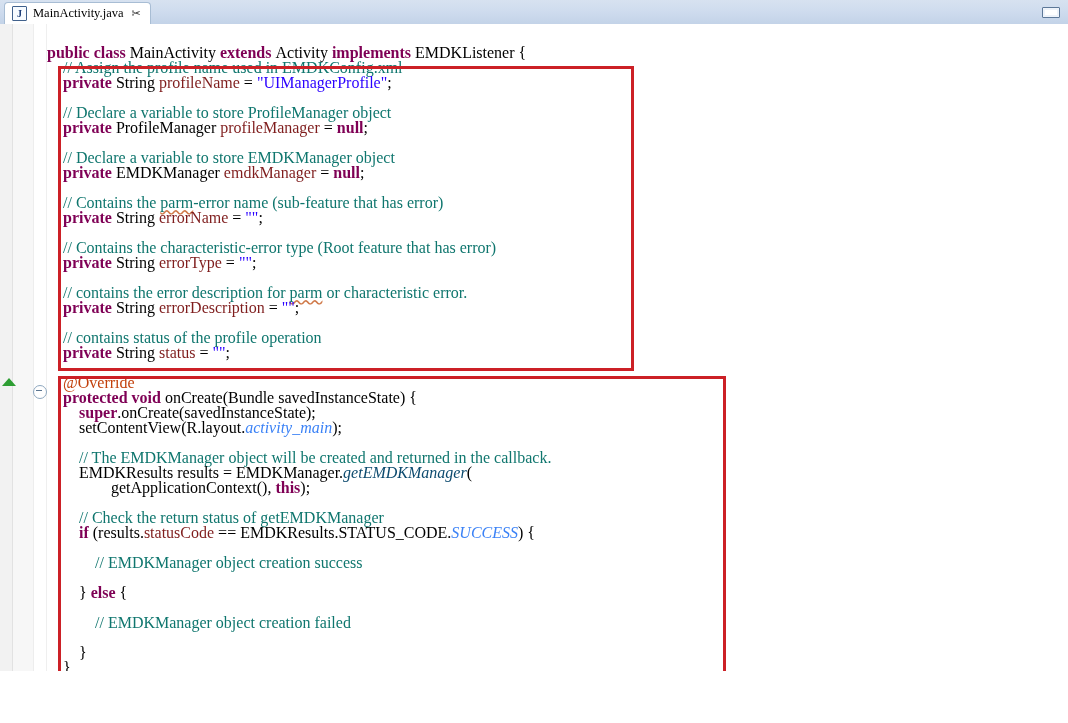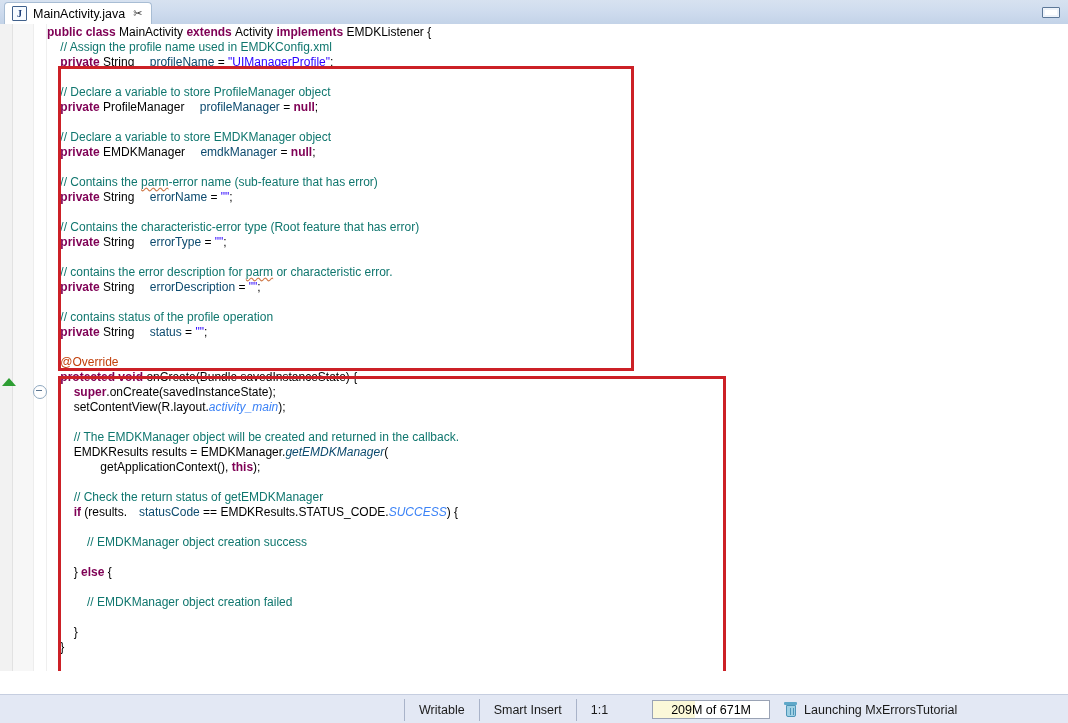--- a/index.html
+++ b/index.html
@@ -36,21 +36,21 @@
     background: #f7fbff;
     border: 1px solid #41618c;
     border-radius: 1px;
     display: flex; align-items: center; justify-content: center;
     font-family: "Liberation Serif", serif;
     font-size: 10px; font-weight: bold; color: #1b3c78;
     line-height: 1;
   }
   .tab-label {
     font-size: 12.5px; color: #000000; white-space: nowrap;
-    font-family: Liberation Sans, sans-serif;
+    font-family: Liberation Serif, serif;
   }
   .tab-close {
     font-size: 11px; color: #333; line-height: 1;
     margin-left: 2px; cursor: pointer;
     font-family: "DejaVu Sans", sans-serif;
   }
   .win-min {
     position: absolute; right: 8px; top: 7px;
     width: 16px; height: 9px;
     border: 1px solid #5d7898;
@@ -94,33 +94,33 @@
     width: 12px; height: 12px; border-radius: 50%;
     border: 1px solid #8fa8bf; background: #ffffff;
     cursor: pointer;
   }
   .fold-icon::after {
     content: ""; position: absolute; left: 2px; top: 4px;
     width: 6px; height: 1px; background: #5b7591;
   }
 
   .code {
-    position: absolute; left: 47px; top: 1px;
-    font-family: Liberation Sans, sans-serif;
-    font-size: 12px;
+    position: absolute; left: 47px; top: 21px;
+    font-family: Liberation Serif, serif;
+    font-size: 16px;
     line-height: 15px;
     white-space: pre;
     color: #000000;
   }
   .code .ln { display: block; height: 15px; }
 
   .kw      { color: #7f0055; font-weight: bold; }
   .cmt     { color: #0f766e; }
   .str     { color: #2a00ff; }
-  .fld     { color: #0c4a6e; margin-left: 12px; }
+  .fld     { color: #7f1d1d; }
   .sfld    { color: #3b82f6; font-style: italic; }
   .smeth   { color: #0c4a6e; font-style: italic; }
   .anno    { color: #c2410c; }
   .plain   { color: #000000; }
   .spell   {
     text-decoration: underline wavy #d07a4a;
     text-decoration-skip-ink: none;
   }
 
   
@@ -209,28 +209,14 @@
     <div class="overview-mark"></div>
     <div class="fold-icon"></div>
 
     <div class="code" id="code-block"><span class="ln"><span class="kw">public </span><span class="kw">class </span><span class="plain">MainActivity </span><span class="kw">extends </span><span class="plain">Activity </span><span class="kw">implements </span><span class="plain">EMDKListener {</span></span><span class="ln"><span class="cmt">    // Assign the profile name used in EMDKConfig.xml</span></span><span class="ln"><span class="plain">    </span><span class="kw">private </span><span class="plain">String </span><span class="fld">profileName</span><span class="plain"> = </span><span class="str">"UIManagerProfile"</span><span class="plain">;</span></span><span class="ln">&nbsp;</span><span class="ln"><span class="cmt">    // Declare a variable to store ProfileManager object</span></span><span class="ln"><span class="plain">    </span><span class="kw">private </span><span class="plain">ProfileManager </span><span class="fld">profileManager</span><span class="plain"> = </span><span class="kw">null</span><span class="plain">;</span></span><span class="ln">&nbsp;</span><span class="ln"><span class="cmt">    // Declare a variable to store EMDKManager object</span></span><span class="ln"><span class="plain">    </span><span class="kw">private </span><span class="plain">EMDKManager </span><span class="fld">emdkManager</span><span class="plain"> = </span><span class="kw">null</span><span class="plain">;</span></span><span class="ln">&nbsp;</span><span class="ln"><span class="cmt">    // Contains the </span><span class="cmt spell">parm</span><span class="cmt">-error name (sub-feature that has error)</span></span><span class="ln"><span class="plain">    </span><span class="kw">private </span><span class="plain">String </span><span class="fld">errorName</span><span class="plain"> = </span><span class="str">""</span><span class="plain">;</span></span><span class="ln">&nbsp;</span><span class="ln"><span class="cmt">    // Contains the characteristic-error type (Root feature that has error)</span></span><span class="ln"><span class="plain">    </span><span class="kw">private </span><span class="plain">String </span><span class="fld">errorType</span><span class="plain"> = </span><span class="str">""</span><span class="plain">;</span></span><span class="ln">&nbsp;</span><span class="ln"><span class="cmt">    // contains the error description for </span><span class="cmt spell">parm</span><span class="cmt"> or characteristic error.</span></span><span class="ln"><span class="plain">    </span><span class="kw">private </span><span class="plain">String </span><span class="fld">errorDescription</span><span class="plain"> = </span><span class="str">""</span><span class="plain">;</span></span><span class="ln">&nbsp;</span><span class="ln"><span class="cmt">    // contains status of the profile operation</span></span><span class="ln"><span class="plain">    </span><span class="kw">private </span><span class="plain">String </span><span class="fld">status</span><span class="plain"> = </span><span class="str">""</span><span class="plain">;</span></span><span class="ln">&nbsp;</span><span class="ln"><span class="anno">    @Override</span></span><span class="ln"><span class="plain">    </span><span class="kw">protected </span><span class="kw">void </span><span class="plain">onCreate(Bundle savedInstanceState) {</span></span><span class="ln"><span class="plain">        </span><span class="kw">super</span><span class="plain">.onCreate(savedInstanceState);</span></span><span class="ln"><span class="plain">        setContentView(R.layout.</span><span class="sfld">activity_main</span><span class="plain">);</span></span><span class="ln">&nbsp;</span><span class="ln"><span class="cmt">        // The EMDKManager object will be created and returned in the callback.</span></span><span class="ln"><span class="plain">        EMDKResults results = EMDKManager.</span><span class="smeth">getEMDKManager</span><span class="plain">(</span></span><span class="ln"><span class="plain">                getApplicationContext(), </span><span class="kw">this</span><span class="plain">);</span></span><span class="ln">&nbsp;</span><span class="ln"><span class="cmt">        // Check the return status of getEMDKManager</span></span><span class="ln"><span class="plain">        </span><span class="kw">if </span><span class="plain">(results.</span><span class="fld">statusCode</span><span class="plain"> == EMDKResults.STATUS_CODE.</span><span class="sfld">SUCCESS</span><span class="plain">) {</span></span><span class="ln">&nbsp;</span><span class="ln"><span class="cmt">            // EMDKManager object creation success</span></span><span class="ln">&nbsp;</span><span class="ln"><span class="plain">        } </span><span class="kw">else </span><span class="plain">{</span></span><span class="ln">&nbsp;</span><span class="ln"><span class="cmt">            // EMDKManager object creation failed</span></span><span class="ln">&nbsp;</span><span class="ln"><span class="plain">        }</span></span><span class="ln"><span class="plain">    }</span></span></div>
 
     <div class="redbox" id="redbox-fields"></div>
     <div class="redbox" id="redbox-oncreate"></div>
 
   </div>
 
-  <div class="statusbar">
-    <div class="sb-cell first">Writable</div>
-    <div class="sb-cell">Smart Insert</div>
-    <div class="sb-cell">1:1</div>
-    <div class="mem-gauge">
-      <div class="mem-fill" id="mem-fill" style="width: 36%;"></div>
-      <span class="mem-text">209M of 671M</span>
-    </div>
-    <div class="trash">
-      <div class="lid"></div>
-      <div class="body"></div>
-    </div>
-    <div class="launch-text">Launching MxErrorsTutorial</div>
-  </div>
 
 </div>
 
 </body></html>

